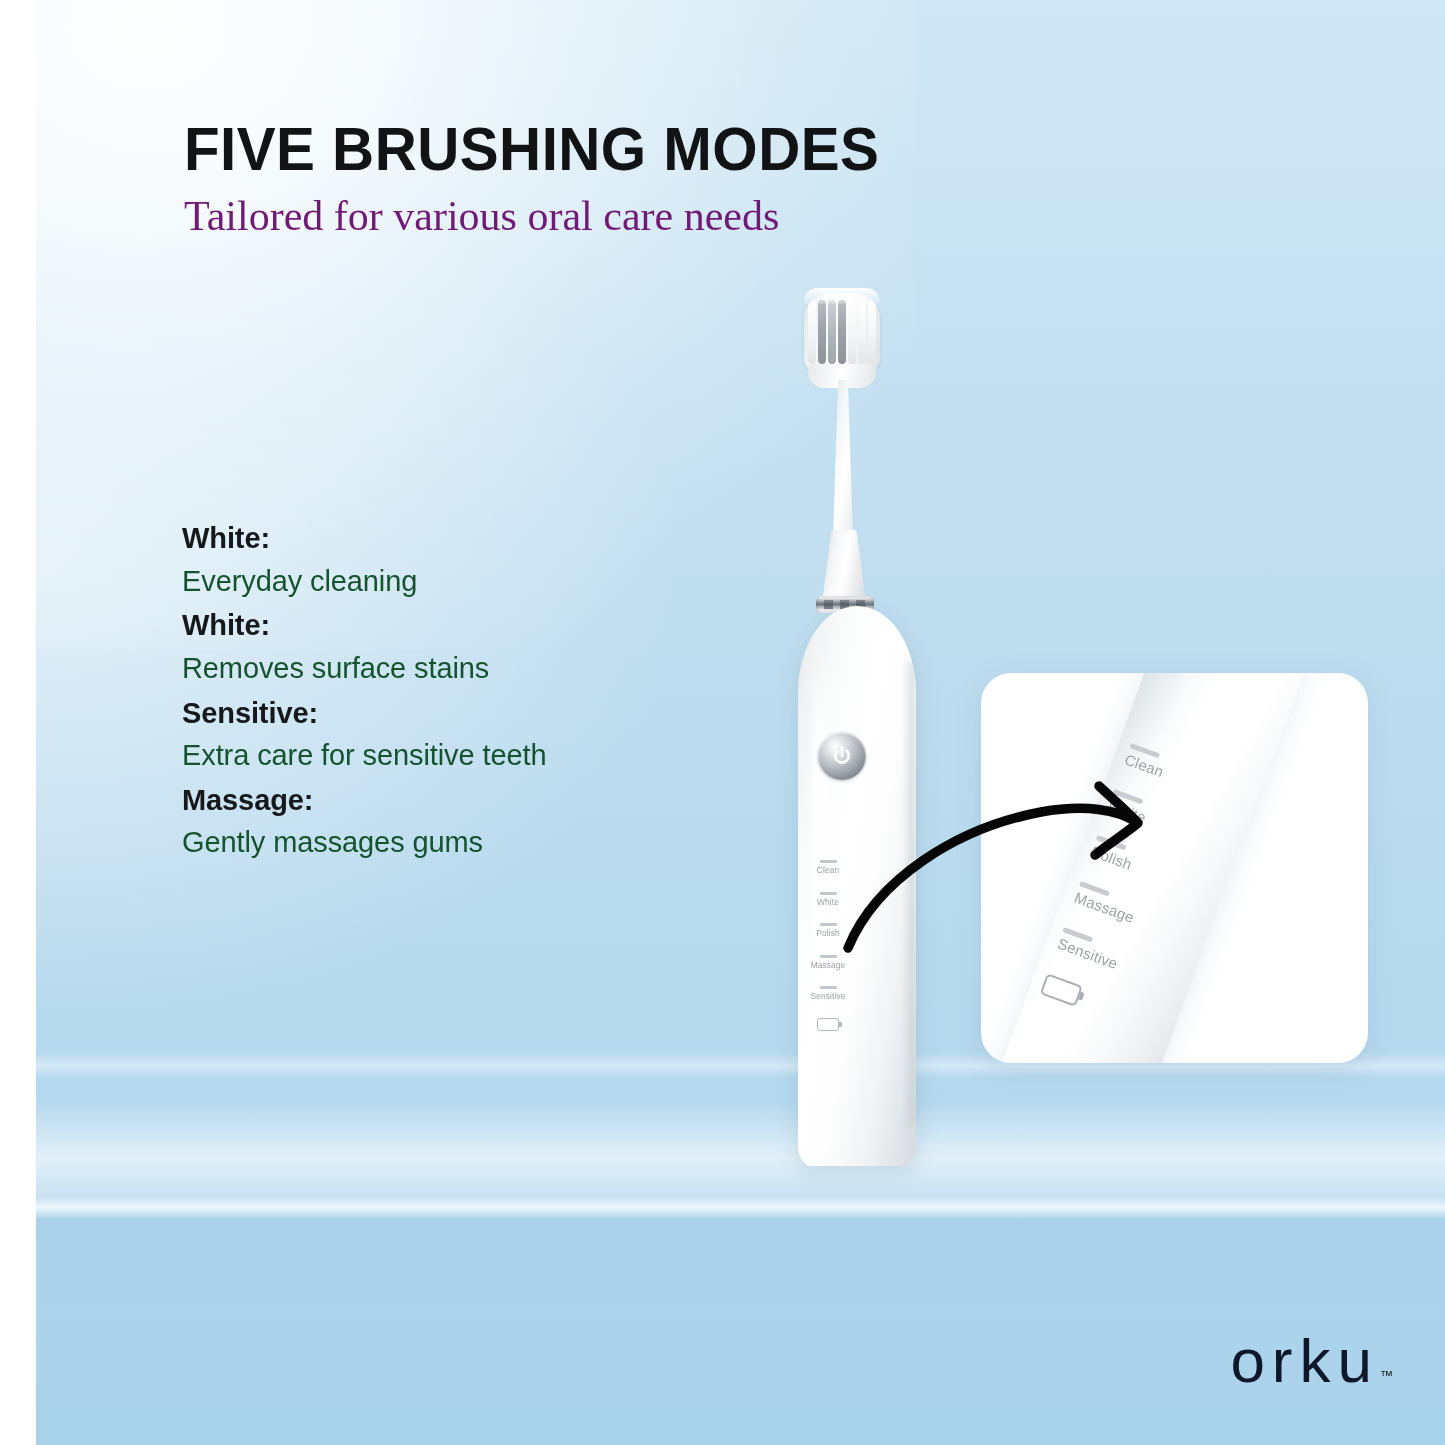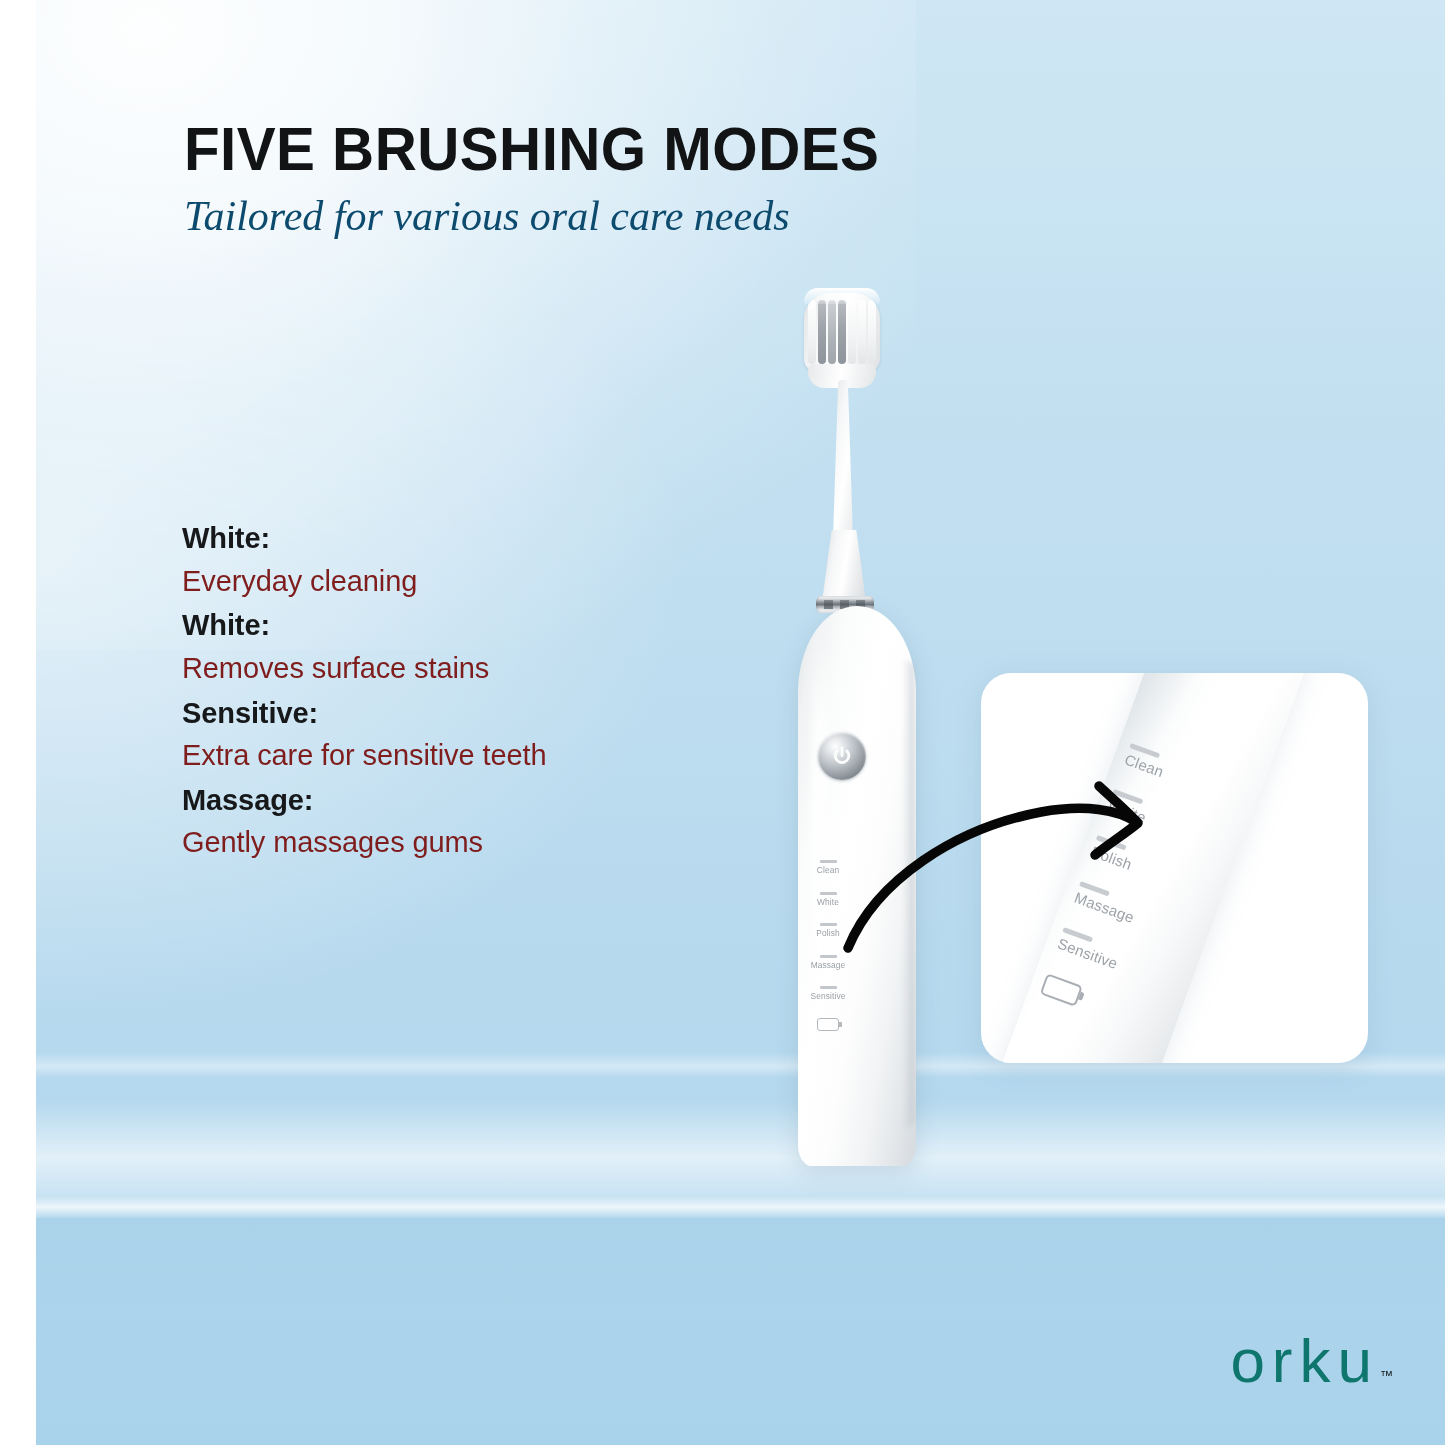--- a/index.html
+++ b/index.html
@@ -71,43 +71,42 @@
     line-height: 1.0;
     margin: 0;
     transform: scaleX(0.94);
     transform-origin: left center;
     white-space: nowrap;
   }
   .subtitle {
     font-family: "Liberation Serif", "DejaVu Serif", serif;
     font-size: 42px;
     font-weight: 400;
-    color: #0c4a6e;
+    color: #701a75;
     margin: 14px 0 0 0;
     line-height: 1.05;
     white-space: nowrap;
-    font-style: italic;
   }
 
   
   .modes { position: absolute; left: 146px; top: 517px; width: 560px; }
   .mode-row { margin-bottom: 2px; }
   .mode-name {
     display: block;
     font-size: 29px;
     font-weight: 700;
     color: #16181a;
     line-height: 1.47;
     letter-spacing: -0.1px;
   }
   .mode-desc {
     display: block;
     font-size: 29px;
     font-weight: 400;
-    color: #7f1d1d;
+    color: #14532d;
     line-height: 1.47;
     letter-spacing: -0.1px;
   }
 
   
   .brush { position: absolute; left: 700px; top: 280px; width: 260px; height: 910px; }
 
   
   .head-block {
     position: absolute; left: 68px; top: 13px;
@@ -295,21 +294,21 @@
   
   .logo {
     position: absolute; right: 88px; bottom: 56px;
     display: flex; align-items: flex-end;
   }
   .logo-text {
     font-family: "Liberation Sans", sans-serif;
     font-weight: 300;
     font-size: 62px;
     letter-spacing: 7px;
-    color: #0f766e;
+    color: #0f172a;
     line-height: 0.9;
   }
   .logo-tm {
     font-family: "Liberation Sans", sans-serif;
     font-size: 13px;
     color: #15181b;
     margin-left: 1px;
     margin-bottom: 6px;
     letter-spacing: 0;
   }

